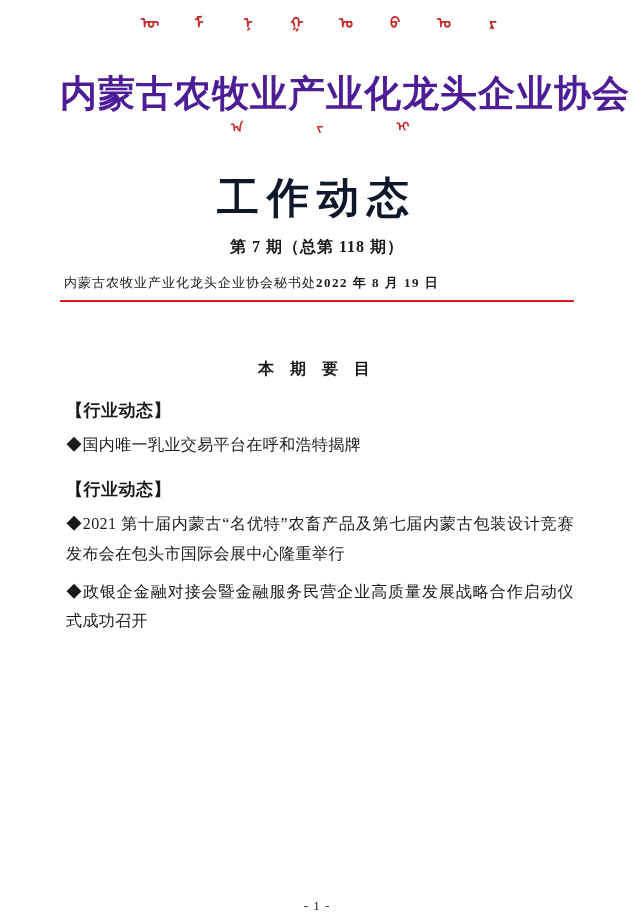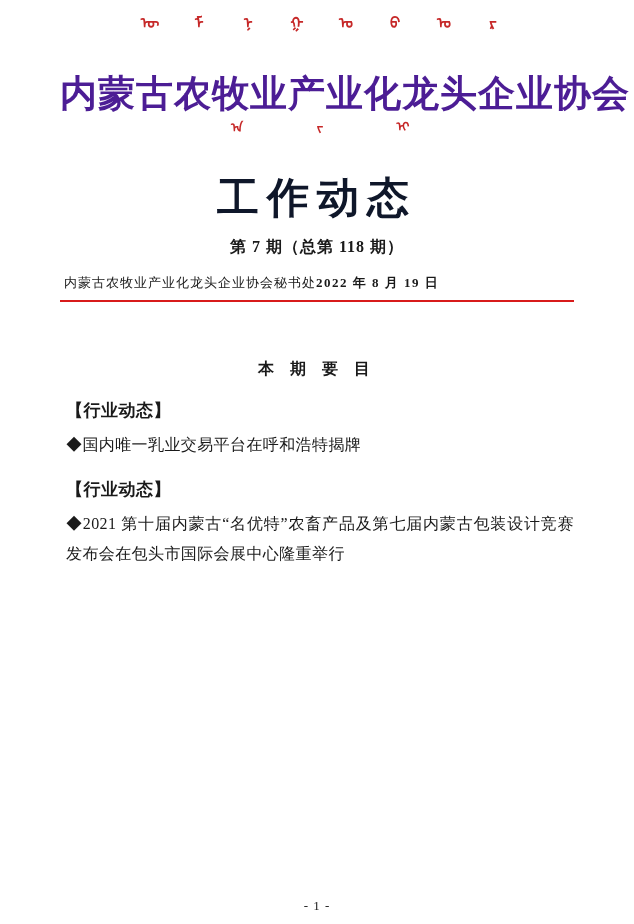--- a/index.html
+++ b/index.html
@@ -175,15 +175,16 @@
 
   <div class="red-rule"></div>
 
   <div class="contents-title">本 期 要 目</div>
 
   <div class="section-head">【行业动态】</div>
   <div class="entry">◆国内唯一乳业交易平台在呼和浩特揭牌</div>
 
   <div class="section-head">【行业动态】</div>
   <div class="entry">◆2021 第十届内蒙古“名优特”农畜产品及第七届内蒙古包装设计竞赛发布会在包头市国际会展中心隆重举行</div>
+  <div class="entry">◆政银企金融对接会暨金融服务民营企业高质量发展战略合作启动仪式成功召开</div>
 
   <div class="footer">- 1 -</div>
 </div>
 
 </body></html>

